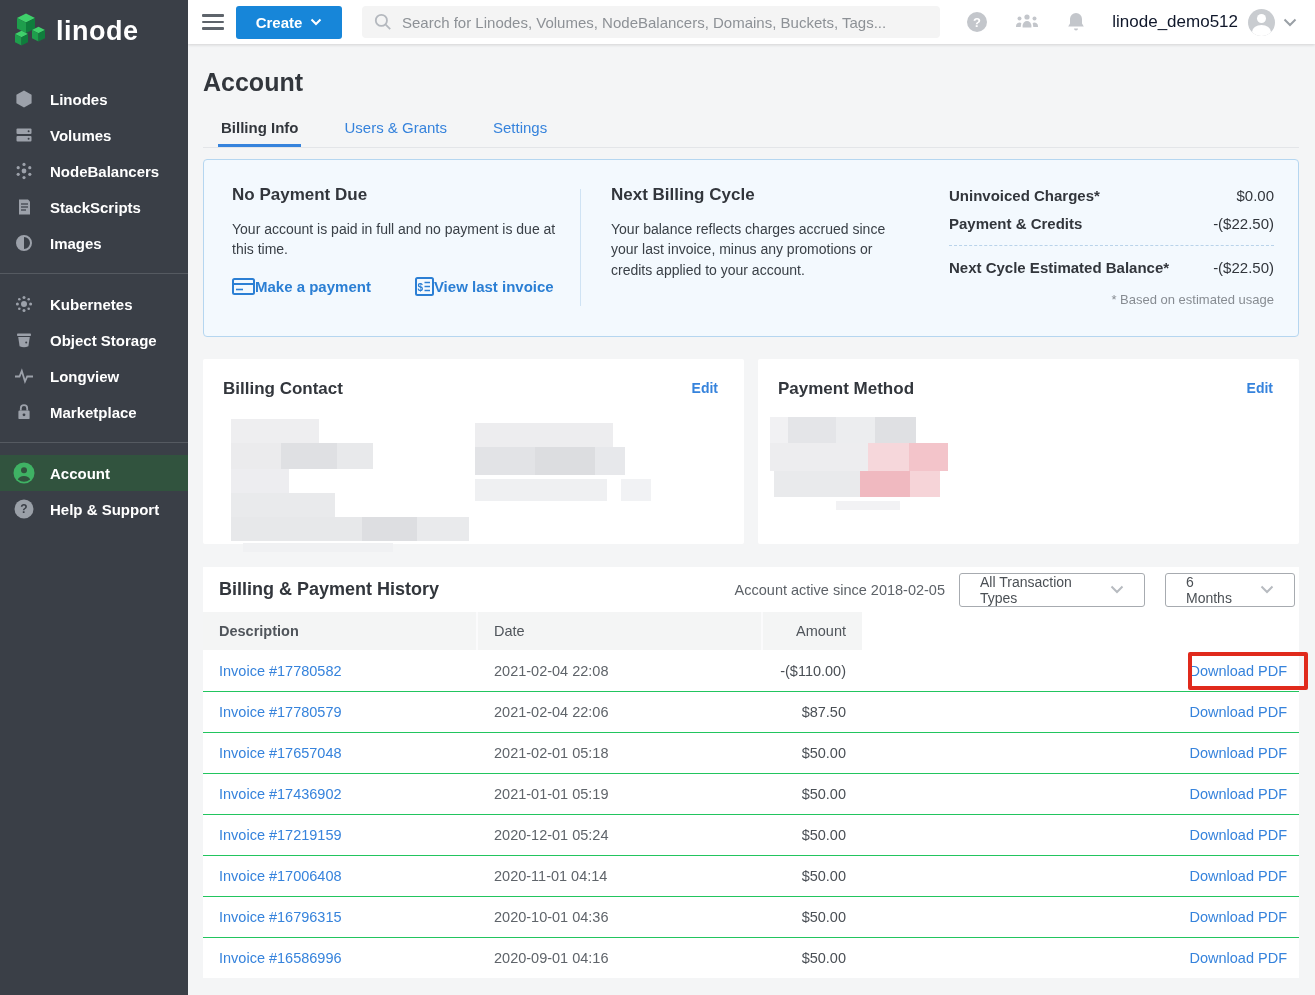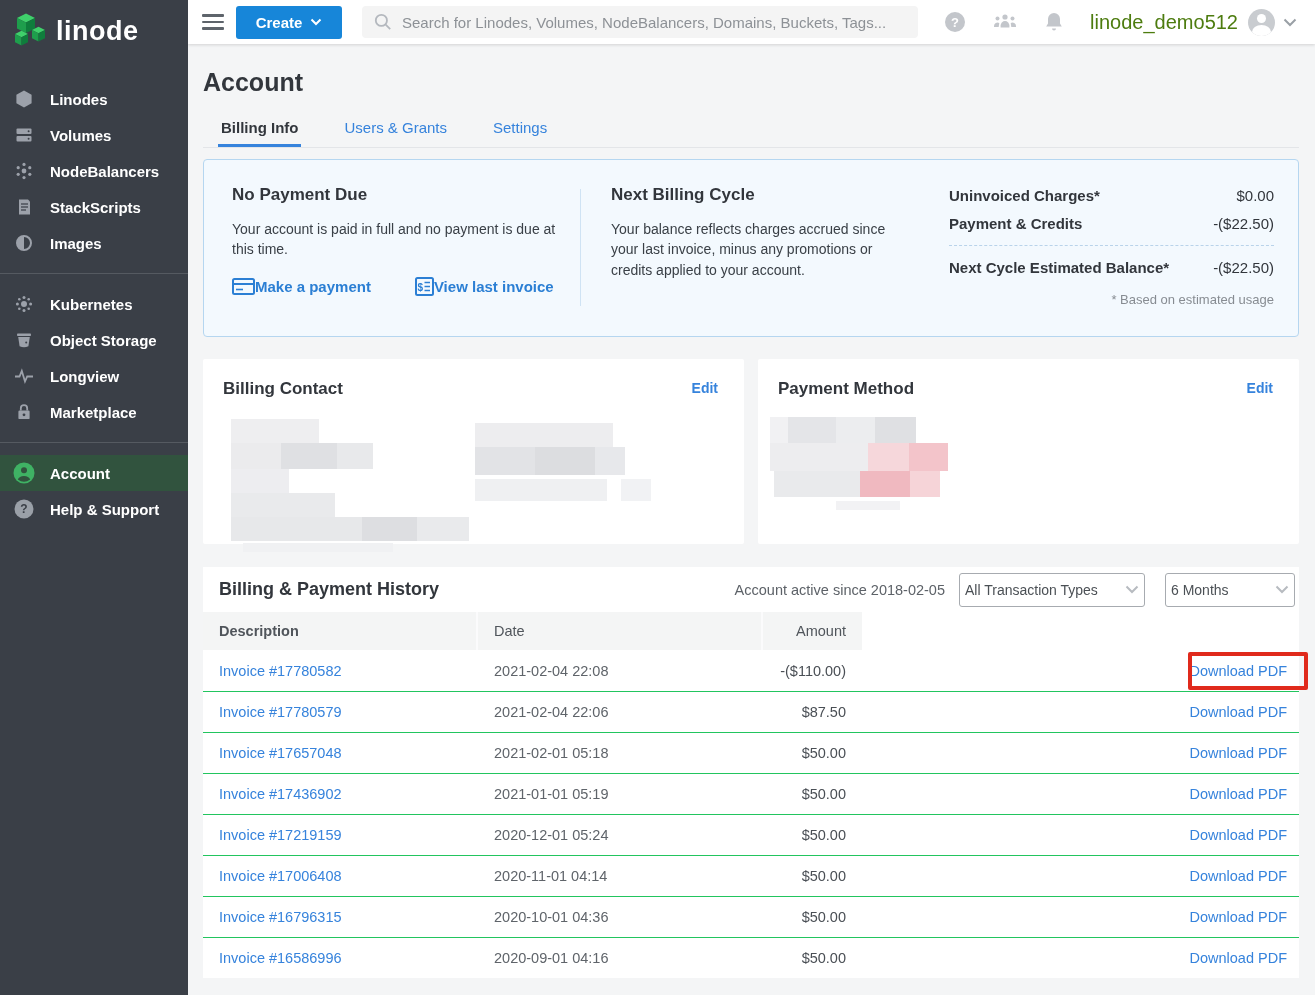--- a/index.html
+++ b/index.html
@@ -56,21 +56,21 @@
     flex:1; max-width:622px; height:32px; margin-left:20px; background:#f4f4f4;
     border-radius:4px; display:flex; align-items:center; padding:0 12px;
   }
   .searchbox input{
     border:none; background:transparent; outline:none; flex:1; margin-left:10px;
     font-size:15px; color:#444; font-family:inherit;
   }
   .searchbox input::placeholder{ color:#8d9196; }
   .top-icons{ display:flex; align-items:center; gap:26px; margin-left:26px; }
   .top-icon{ cursor:pointer; display:flex; align-items:center; }
-  .username{ font-size:20px; color:#4d7c0f; margin-left:26px; cursor:pointer; }
+  .username{ font-size:17px; color:#0f172a; margin-left:26px; cursor:pointer; }
   .avatar{ width:27px; height:27px; border-radius:50%; background:#c9ccd0; margin-left:10px; position:relative; overflow:hidden; cursor:pointer;}
   .avatar::before{ content:""; position:absolute; left:9px; top:5px; width:9px; height:9px; border-radius:50%; background:#fff; }
   .avatar::after{ content:""; position:absolute; left:4px; top:16px; width:19px; height:14px; border-radius:50%; background:#fff; }
 
   
   .main{ position:absolute; left:188px; top:44px; width:1127px; height:951px; padding:0 16px 0 15px; }
   h1.page-title{ font-size:25px; font-weight:700; color:var(--dark); margin-top:24px; }
 
   .tabs{ display:flex; margin-top:16px; border-bottom:1px solid #e3e5e8; padding-left:15px; }
   .tab{ font-size:15px; color:var(--blue); padding:6px 3px 11px; margin-right:40px; cursor:pointer; }
@@ -119,21 +119,21 @@
 
   
   .history{ margin-top:23px; background:#fff; }
   .history-head{ height:45px; display:flex; align-items:center; padding:0 4px 0 16px; }
   .history-head h2{ font-size:18px; font-weight:700; color:var(--dark); flex:none; }
   .history-head .spacer{ flex:1; }
   .active-since{ font-size:14.5px; color:#5d6268; margin-right:14px; }
   .select-box{
     height:34px; border:1px solid #a7abb0; border-radius:3px; background:#fff;
     display:flex; align-items:center; font-size:14px; color:#4b5055;
-    padding:0 5px; cursor:pointer; position:relative;
+    padding:0 20px; cursor:pointer; position:relative;
   }
   .select-box .chev{ margin-left:auto; padding-left:22px; display:flex; }
   .sel-types{ width:186px; margin-right:20px; }
   .sel-range{ width:130px; }
 
   .thead{ display:flex; height:38px; align-items:center; font-size:14.5px; color:#50555b; }
   .thead .hc{ background:#f4f5f5; height:100%; display:flex; align-items:center; }
   .h-desc{ width:275px; padding-left:16px; border-right:2px solid #fbfbfc;font-weight:bold; }
   .h-date{ width:285px; padding-left:16px; border-right:2px solid #fbfbfc; }
   .h-amount{ width:99px; justify-content:flex-end; padding-right:16px; }

